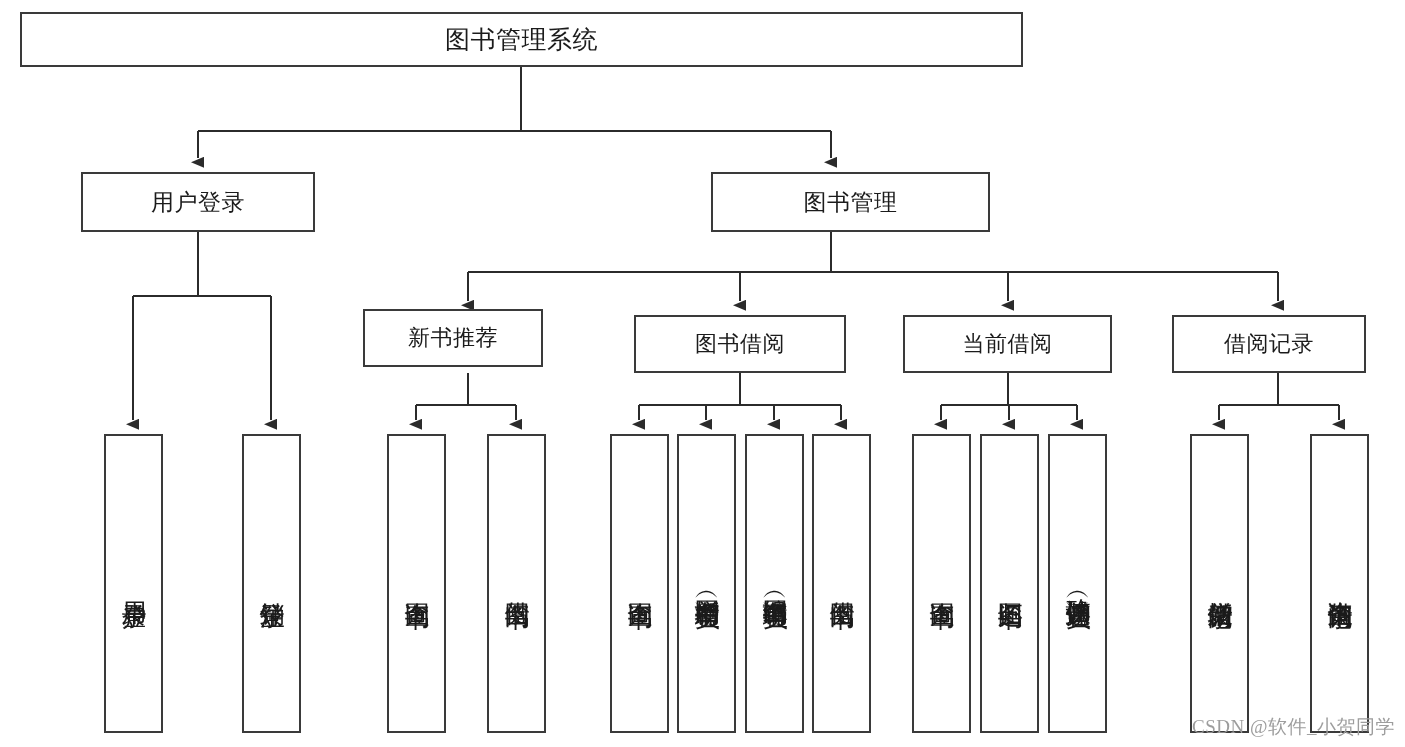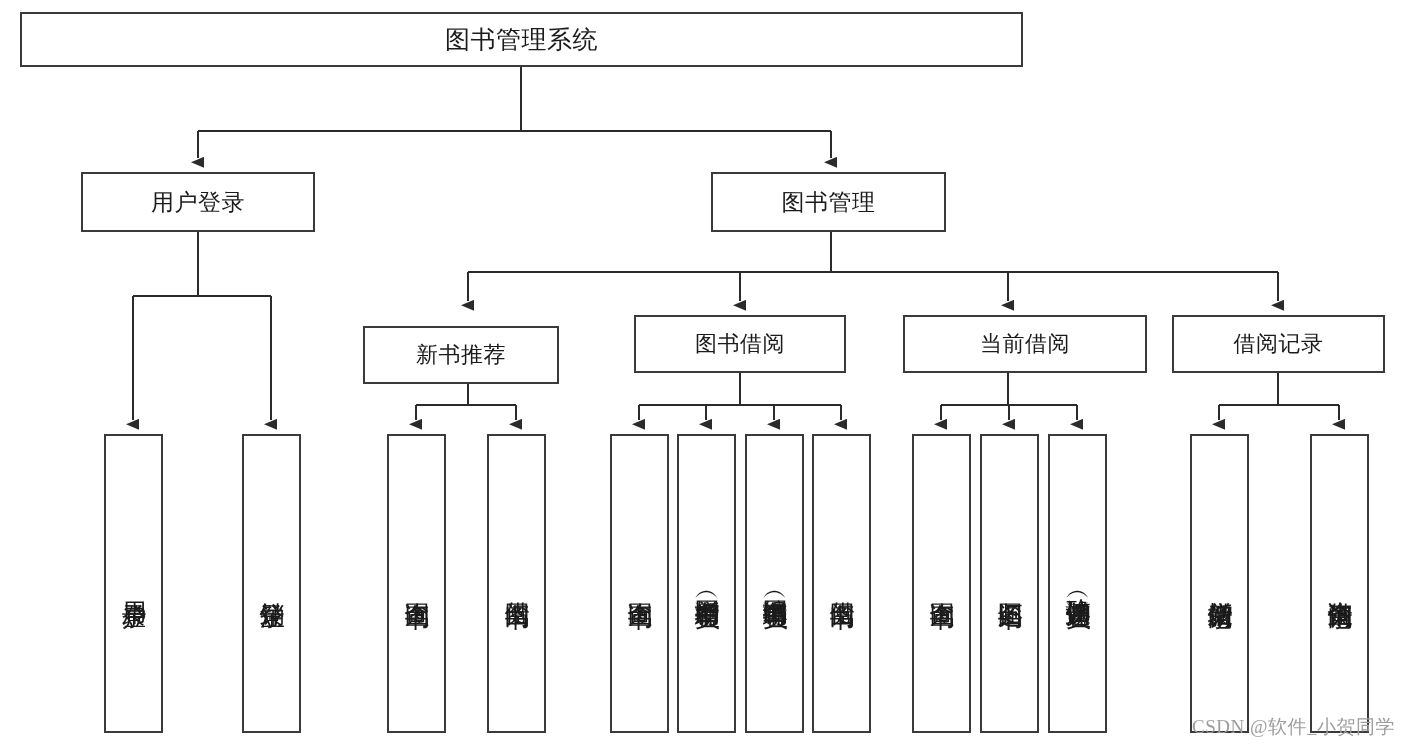--- a/index.html
+++ b/index.html
@@ -126,34 +126,34 @@
     </g>
   </svg>
 
   <div class="node root" style="left:20px; top:12px; width:1003px; height:55px;">
     <span class="label">图书管理系统</span>
   </div>
 
   <div class="node lvl2" style="left:81px; top:172px; width:234px; height:60px;">
     <span class="label">用户登录</span>
   </div>
-  <div class="node lvl2" style="left:711px; top:172px; width:235px; height:60px;text-align:right;">
+  <div class="node lvl2" style="left:711px; top:172px; width:279px; height:60px;text-align:right;">
     <span class="label">图书管理</span>
   </div>
 
-  <div class="node lvl3" style="left:363px; top:326px; width:196px; height:58px;">
+  <div class="node lvl3" style="left:363px; top:309px; width:180px; height:58px;">
     <span class="label">新书推荐</span>
   </div>
   <div class="node lvl3" style="left:634px; top:315px; width:212px; height:58px;text-align:right;">
     <span class="label">图书借阅</span>
   </div>
-  <div class="node lvl3" style="left:903px; top:315px; width:244px; height:58px;">
+  <div class="node lvl3" style="left:903px; top:315px; width:209px; height:58px;">
     <span class="label">当前借阅</span>
   </div>
-  <div class="node lvl3" style="left:1172px; top:315px; width:213px; height:58px;">
+  <div class="node lvl3" style="left:1172px; top:315px; width:194px; height:58px;">
     <span class="label">借阅记录</span>
   </div>
 
   <div class="node leaf" style="left:104px; top:434px; width:59px; height:299px;">
     <span class="label">用户登录</span>
   </div>
   <div class="node leaf" style="left:242px; top:434px; width:59px; height:299px;">
     <span class="label">注销登录</span>
   </div>
 

